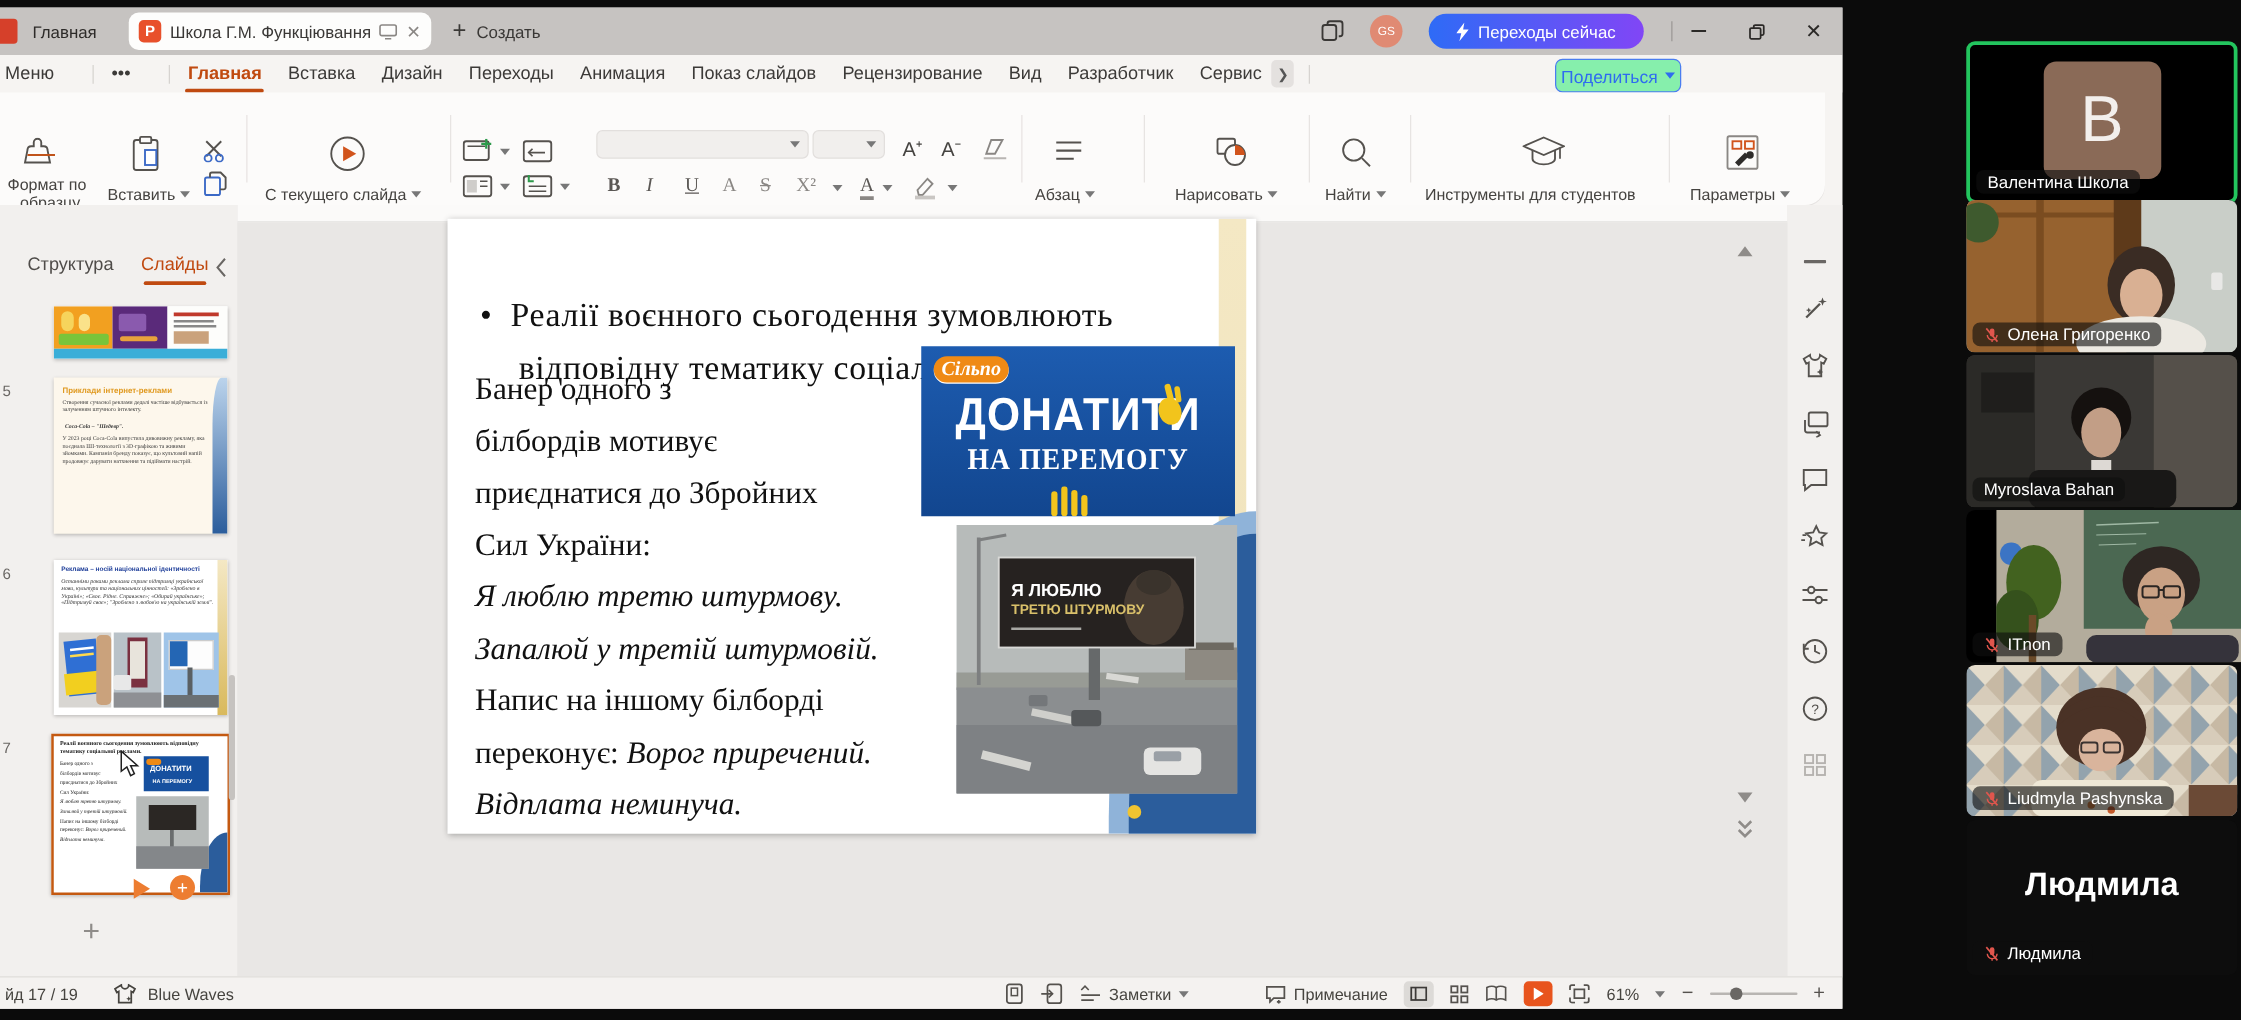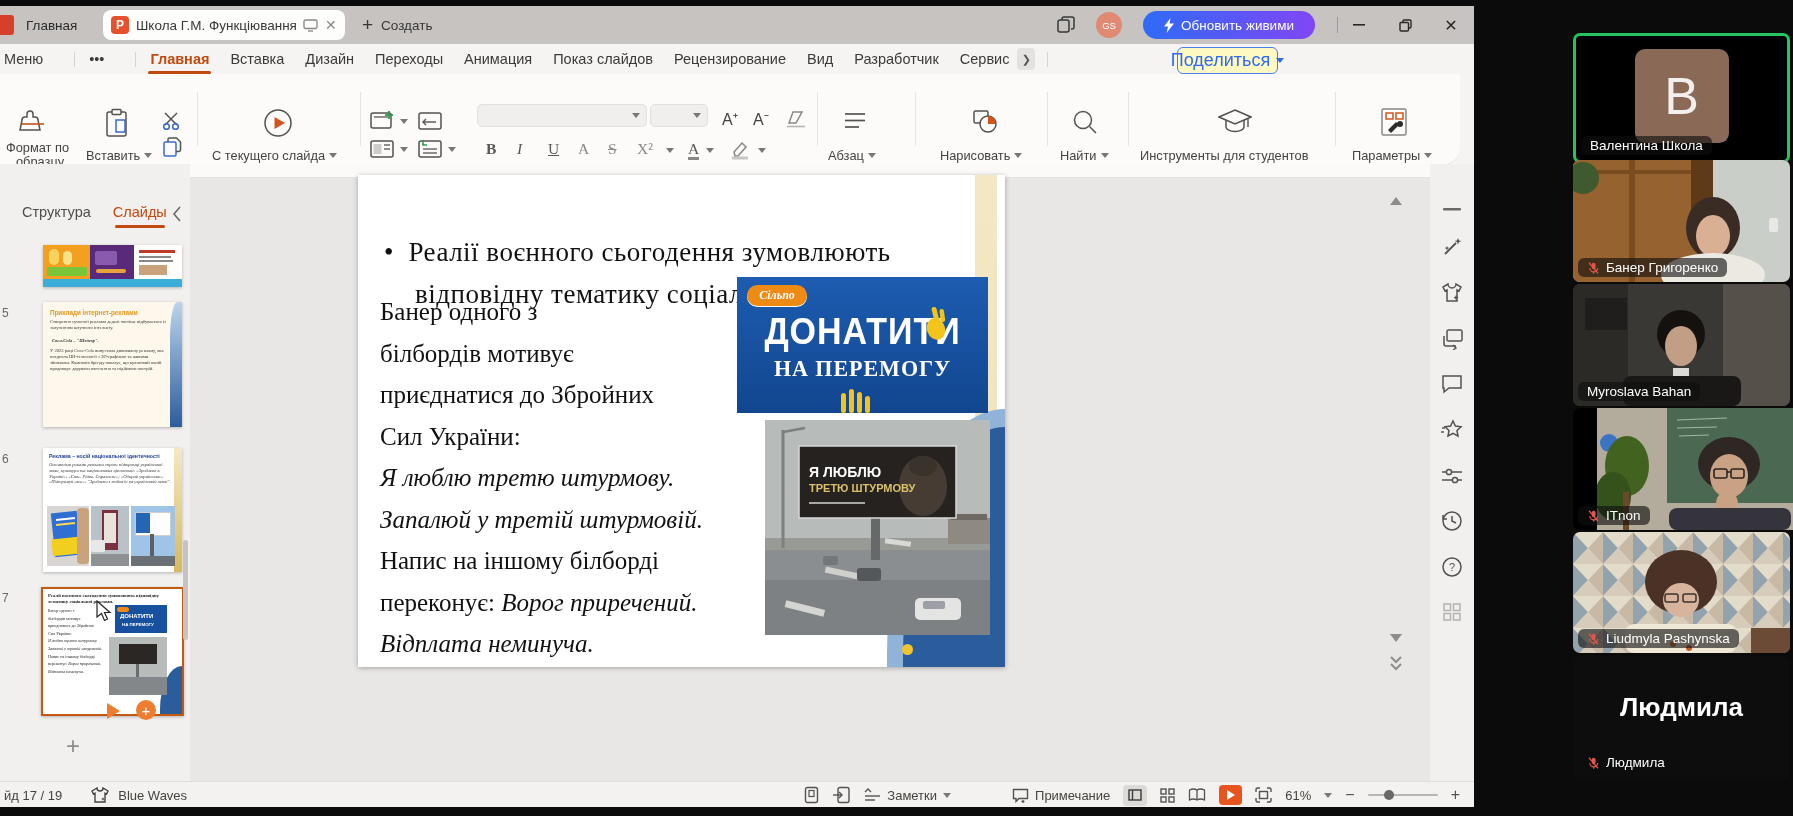--- a/index.html
+++ b/index.html
@@ -19,21 +19,21 @@
   .gs{position:absolute;left:1096px;top:6px;width:26px;height:26px;border-radius:50%;background:#e08a73;color:#fff;font-size:9.5px;display:flex;align-items:center;justify-content:center;}
   .upgr{position:absolute;left:1143px;top:5px;height:28px;width:172px;border-radius:14px;background:linear-gradient(90deg,#2e6bf6,#8146f6);color:#fff;font-size:13.5px;display:flex;align-items:center;justify-content:center;gap:7px;}
   .winbtn{position:absolute;top:0;width:34px;height:38px;display:flex;align-items:center;justify-content:center;color:#2b2927;}
   
   .menubar{position:absolute;left:0;top:38px;width:100%;height:30px;background:#f6f4f2;display:flex;align-items:center;font-size:14.5px;color:#3c3a38;}
   .mitem{padding:0 2px;margin-right:17px;white-space:nowrap;}
   .mactive{color:#c04a10;font-weight:bold;position:relative;}
   .mactive::after{content:"";position:absolute;left:0;right:0;bottom:-7px;height:3px;border-radius:2px;background:#c04a10;}
   .mdiv{width:1px;height:15px;background:#d6d3d0;margin:0 12px;}
   .movf{width:18px;height:22px;background:#e4e1df;border-radius:4px;display:flex;align-items:center;justify-content:center;color:#555;font-size:11px;margin-left:2px;}
-  .sharebtn{position:absolute;left:1177px;top:3px;width:99px;height:25px;border:1px solid #4a7df0;border-radius:6px;color:#2f6bf0;font-size:18px;display:flex;align-items:center;justify-content:center;gap:6px;background:#fef9c3;}
+  .sharebtn{position:absolute;left:1244px;top:3px;width:99px;height:25px;border:1px solid #4a7df0;border-radius:6px;color:#2f6bf0;font-size:14px;display:flex;align-items:center;justify-content:center;gap:6px;background:#86efac;}
   .car{width:0;height:0;border-left:4px solid transparent;border-right:4px solid transparent;border-top:5px solid #777;display:inline-block;}
   .carb{border-top-color:#2f6bf0;}
   
   .ribbon{position:absolute;left:0;top:68px;width:1460px;height:90px;background:#fcfbfa;border-radius:0 0 16px 0;box-shadow:0 1px 0 #e6e3e1;}
   .rlabel{position:absolute;font-size:12.8px;color:#454340;white-space:nowrap;display:flex;align-items:center;gap:4px;}
   .rdiv{position:absolute;top:18px;width:1px;height:54px;background:#e7e4e2;}
   .combo{position:absolute;top:30px;height:23px;background:#f1efed;border:1px solid #e2dfdd;border-radius:5px;display:flex;align-items:center;justify-content:flex-end;padding-right:6px;box-sizing:border-box;}
   .fmt{position:absolute;top:66px;font-size:15.5px;color:#5a5754;font-family:"Liberation Serif",serif;}
   
   .workarea{position:absolute;left:0;top:158px;width:1474px;height:617px;background:#e9e7e5;}
@@ -89,21 +89,21 @@
     </div>
     <svg class="abs" style="left:1056px;top:9px;" width="20" height="20" viewBox="0 0 20 20">
         <rect x="2" y="5" width="11" height="12" rx="2" fill="none" stroke="#3a3836" stroke-width="1.5"></rect>
         <path d="M6 5V4a2 2 0 0 1 2-2h8a2 2 0 0 1 2 2v8a2 2 0 0 1-2 2h-1" fill="none" stroke="#3a3836" stroke-width="1.5"></path>
       </svg>
     <div class="gs">GS</div>
     <div class="upgr">
       <svg width="10" height="15" viewBox="0 0 10 15">
           <polygon points="6.5,0 0,8.5 4,8.5 2.5,15 10,5.5 5.5,5.5" fill="#fff"></polygon>
         </svg>
-      <span>Обновить живими</span>
+      <span>Переходы сейчас</span>
     </div>
     <div class="abs" style="left:1337px;top:11px;width:1px;height:16px;background:#9b9895;"></div>
     <div class="winbtn" style="left:1342px;">
         <svg width="12" height="2" viewBox="0 0 12 2">
           <rect width="12" height="1.6" fill="#2b2927"></rect>
         </svg>
       </div>
     <div class="winbtn" style="left:1388px;">
         <svg width="13" height="13" viewBox="0 0 13 13">
           <rect x="1" y="3.5" width="8.5" height="8.5" rx="1" fill="none" stroke="#2b2927" stroke-width="1.4"></rect>
@@ -434,21 +434,21 @@
           <div>Сил України:</div>
           <div class="it">Я люблю третю штурмову.</div>
           <div class="it">Запалюй у третій штурмовій.</div>
           <div>Напис на іншому білборді</div>
           <div><span>переконує: </span><span class="it">Ворог приречений.</span></div>
           <div class="it">Відплата неминуча.</div>
         </div>
 
         <div class="abs" style="left:379px;top:102px;width:251px;height:136px;background:linear-gradient(180deg,#1d5cb0,#12468f);overflow:hidden;">
           <div class="abs" style="left:10px;top:8px;width:60px;height:21px;background:#ef8a15;border-radius:11px;box-shadow:0 1px 0 #fff;display:flex;align-items:center;justify-content:center;">
-            <span style="color:#fff;font-size:12px;font-style:italic;font-weight:bold;">Сільпо</span>
+            <span style="color:#fff;font-size:16px;font-style:italic;font-weight:bold;">Сільпо</span>
           </div>
           <div class="abs" style="left:0;top:34px;width:251px;text-align:center;color:#fff;font-weight:bold;font-size:37px;font-family:'Liberation Sans',sans-serif;transform:scaleX(.92);letter-spacing:1px;">ДОНАТИТИ</div>
           <div class="abs" style="left:0;top:78px;width:251px;text-align:center;color:#fff;font-weight:bold;font-size:24px;transform:scaleX(.92);letter-spacing:1px;">НА ПЕРЕМОГУ</div>
           <svg class="abs" style="left:183px;top:28px;" width="34" height="36" viewBox="0 0 34 36">
               <g fill="#f2c41c">
                 <ellipse cx="16" cy="24" rx="9" ry="11" transform="rotate(-18 16 24)"></ellipse>
                 <rect x="13" y="2" width="5" height="16" rx="2.5" transform="rotate(-14 15 10)"></rect>
                 <rect x="20" y="4" width="4.5" height="13" rx="2.2" transform="rotate(-8 22 10)"></rect>
               </g>
             </svg>
@@ -650,21 +650,21 @@
       <ellipse cx="140" cy="76" rx="17" ry="21" fill="#d9b093"></ellipse>
       <ellipse cx="140" cy="115" rx="52" ry="22" fill="#ece9e2"></ellipse>
     </svg>
     <div class="vlabel">
       <svg width="13" height="14" viewBox="0 0 16 16">
           <rect x="6" y="1.5" width="4.5" height="8" rx="2.2" fill="#e0564d"></rect>
           <path d="M3.5 8a4.8 4.8 0 0 0 9.6 0" stroke="#e0564d" stroke-width="1.4" fill="none"></path>
           <line x1="8.2" y1="12.8" x2="8.2" y2="15" stroke="#e0564d" stroke-width="1.4"></line>
           <line x1="2.5" y1="1.5" x2="13.5" y2="14.5" stroke="#e0564d" stroke-width="1.6"></line>
         </svg>
-      <span>Банер Григоренко</span>
+      <span>Олена Григоренко</span>
     </div>
   </div>
 
   <div class="tile" style="top:284px;height:122px;">
     <svg width="217" height="122" viewBox="0 0 217 122" preserveAspectRatio="none">
       <rect width="217" height="122" fill="#3a3835"></rect>
       <rect x="150" y="0" width="67" height="122" fill="#55504a"></rect>
       <rect x="0" y="0" width="55" height="122" fill="#2b2a27"></rect>
       <rect x="12" y="14" width="42" height="32" fill="#1f1e1c"></rect>
       <ellipse cx="108" cy="50" rx="24" ry="24" fill="#15110f"></ellipse>

